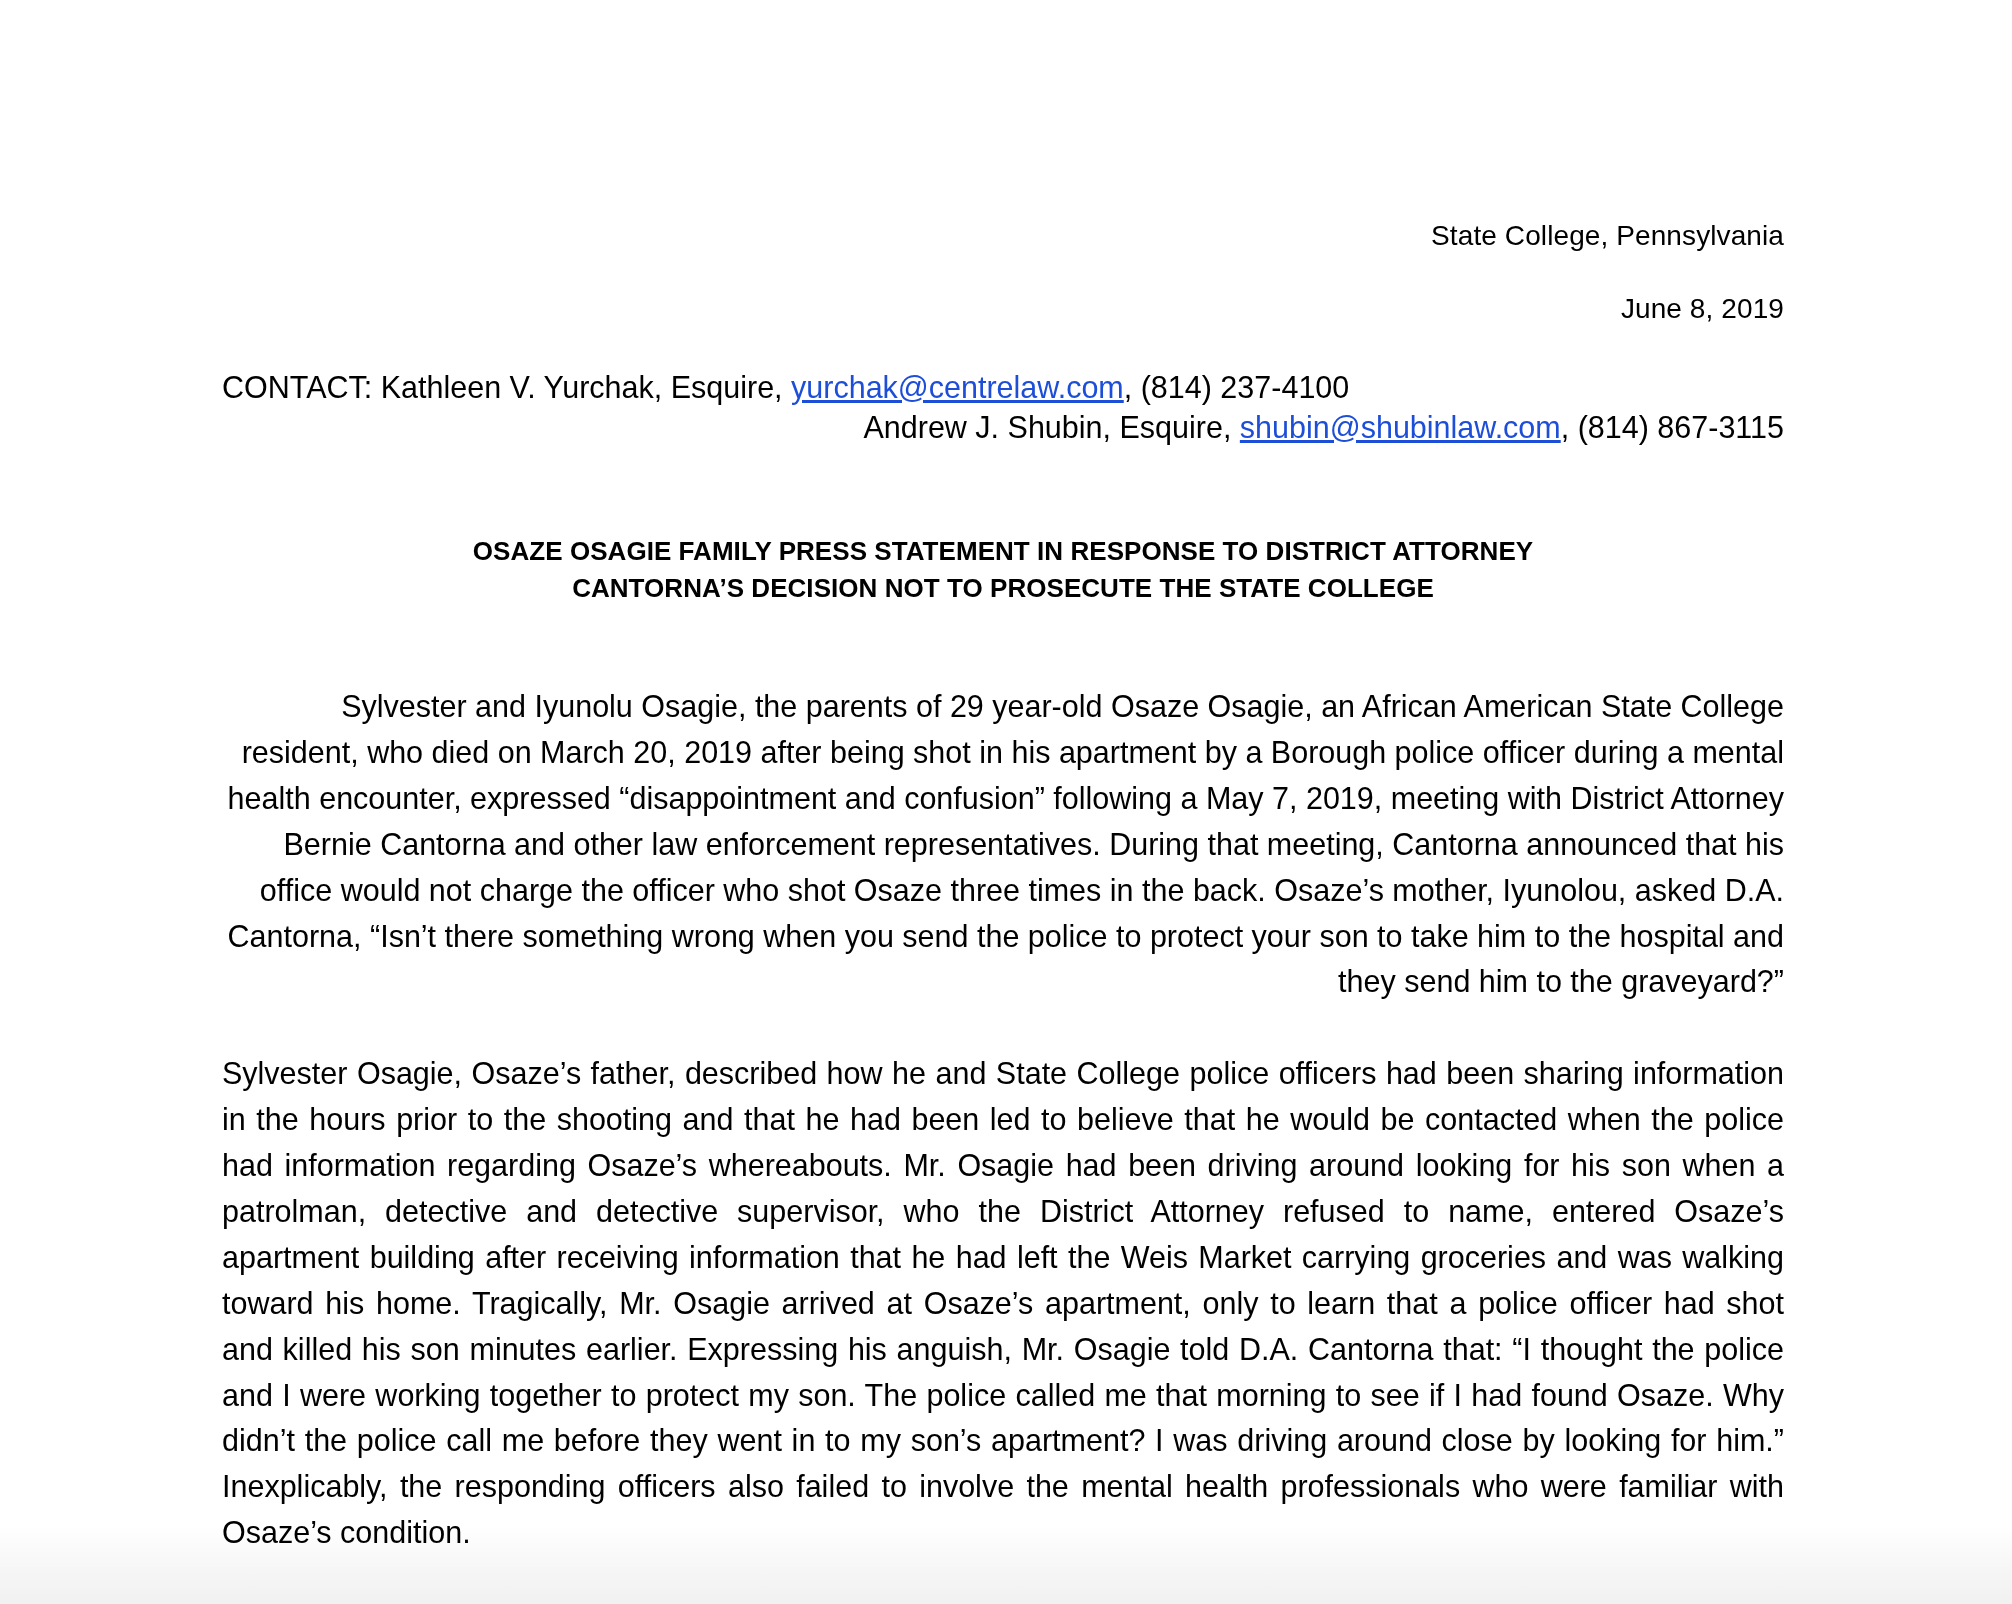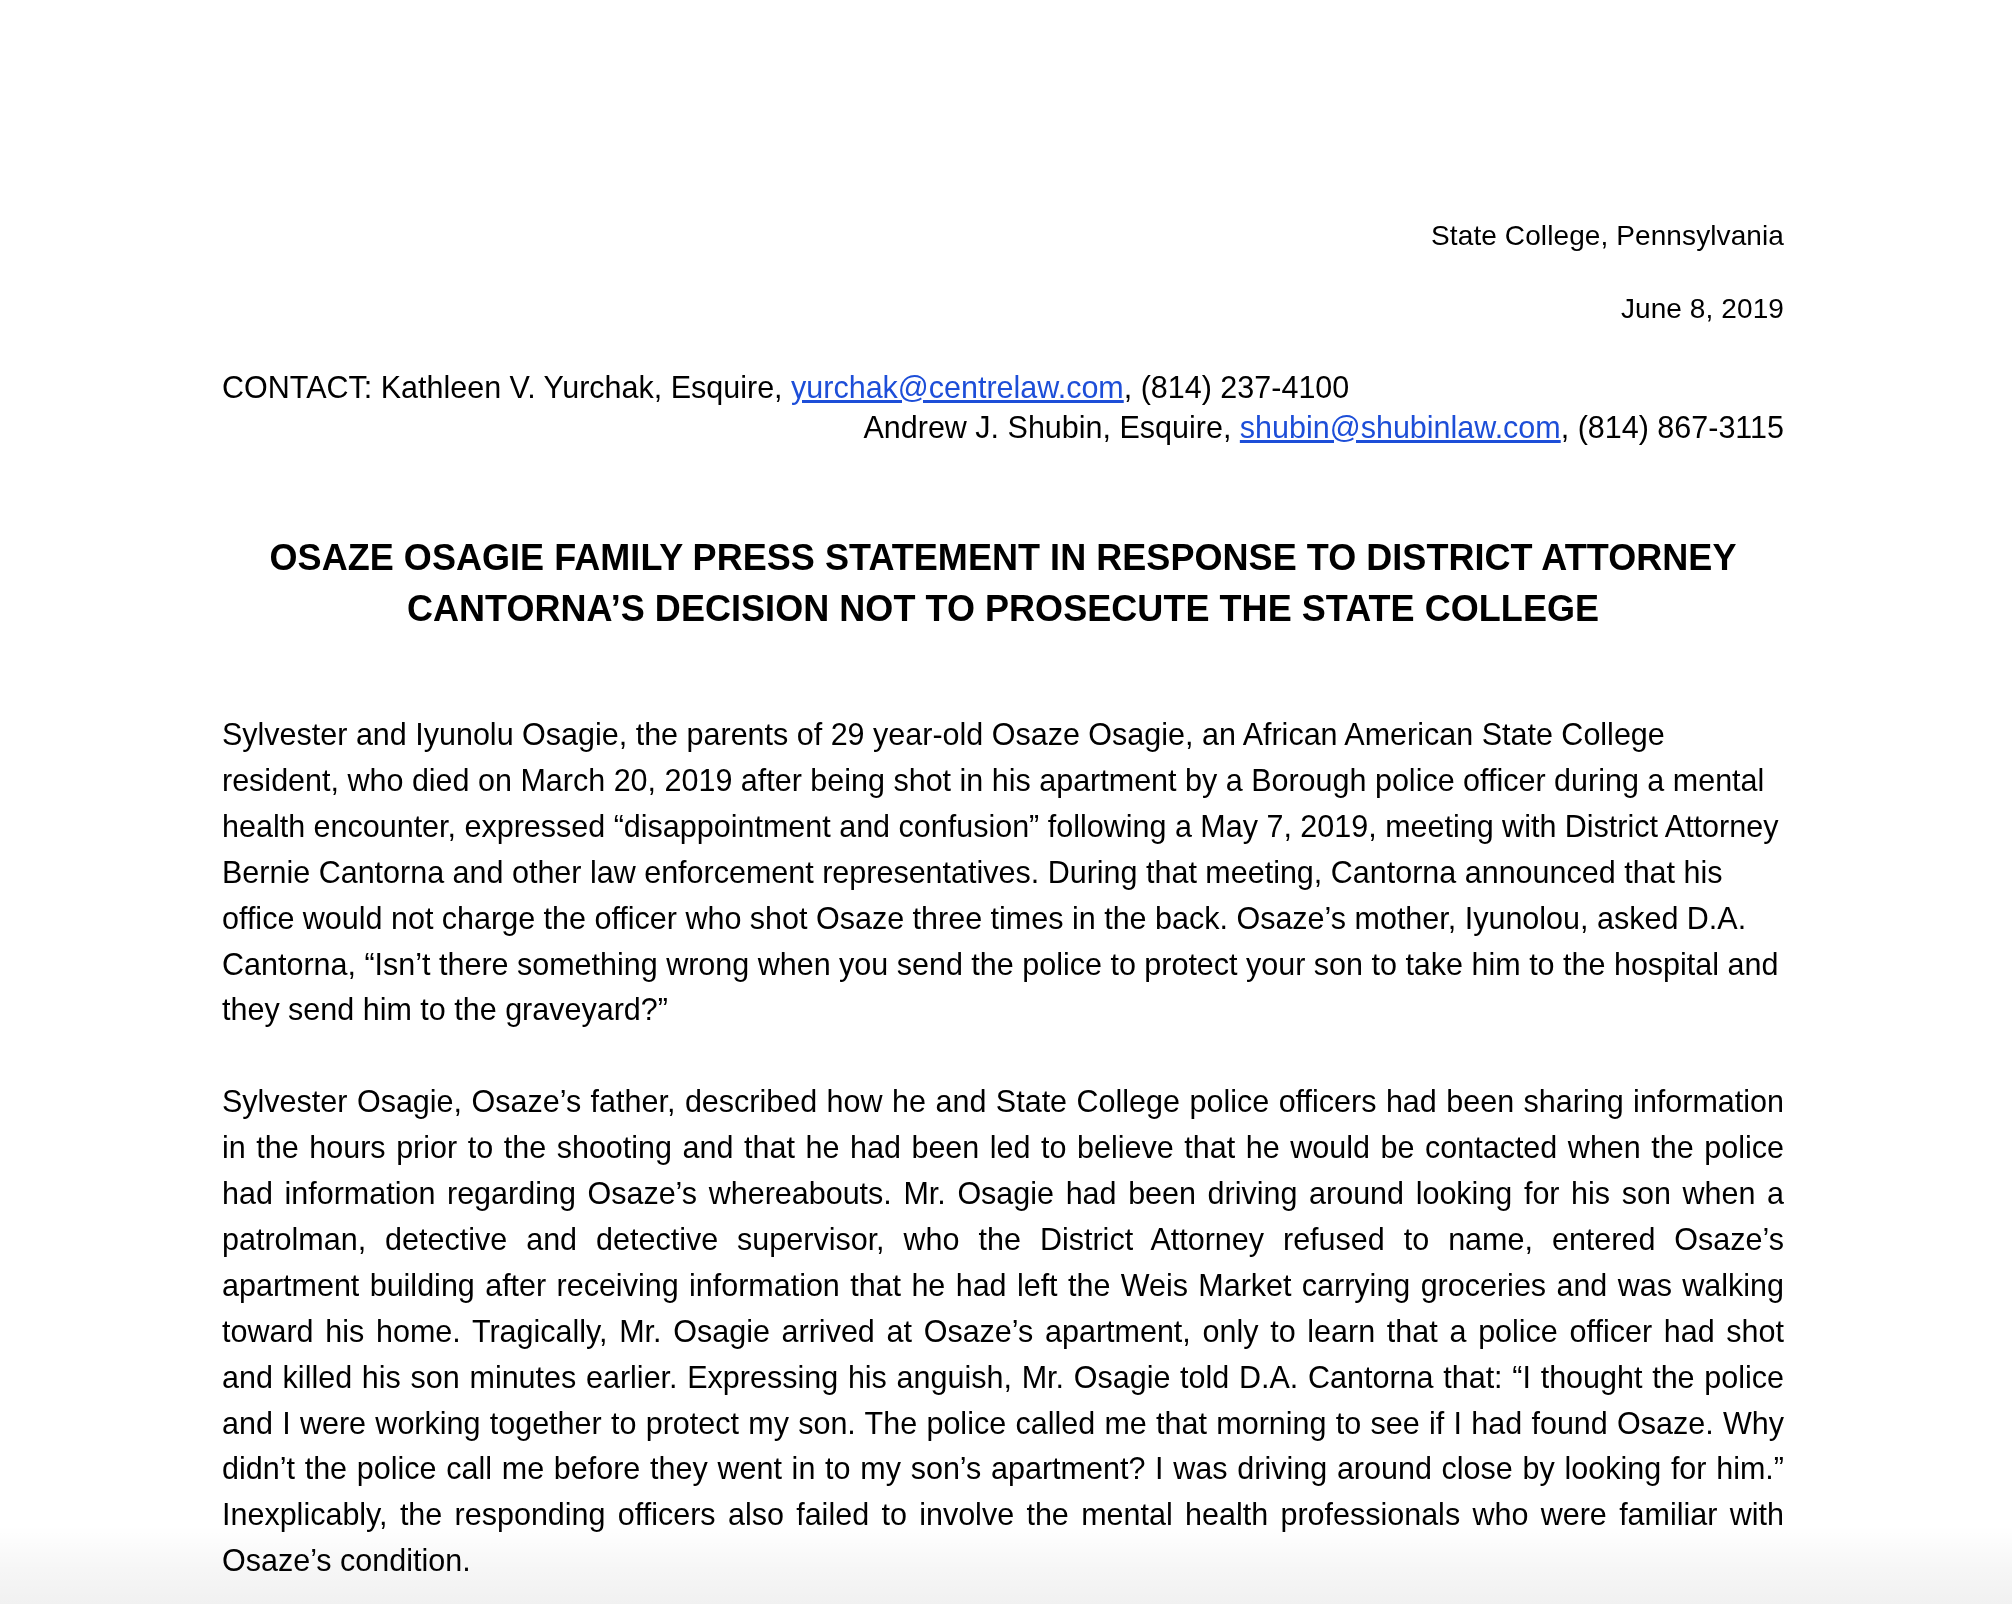--- a/index.html
+++ b/index.html
@@ -58,33 +58,33 @@
   a.maillink,
   .maillink {
     color: #1d4ed8;
     text-decoration: underline;
     text-underline-offset: 2px;
   }
 
   .press-title {
     text-align: center;
     font-weight: bold;
-    font-size: 36px;
+    font-size: 26px;
     line-height: 1.40;
     letter-spacing: 0.05px;
     margin: 0 0 78px 0;
     padding: 0 22px;
   }
   .press-title .t-line { display: block; }
 
   p.body-para {
     font-size: 30.5px;
     line-height: 1.505;
     margin: 0 0 46px 0;
-    text-align: left;
+    text-align: right;
   }
   p.body-para.justified {
     text-align: justify;
     text-justify: inter-word;
   }
   p.body-para:last-child { margin-bottom: 0; }
 </style>
 </head>
 <body>
 

